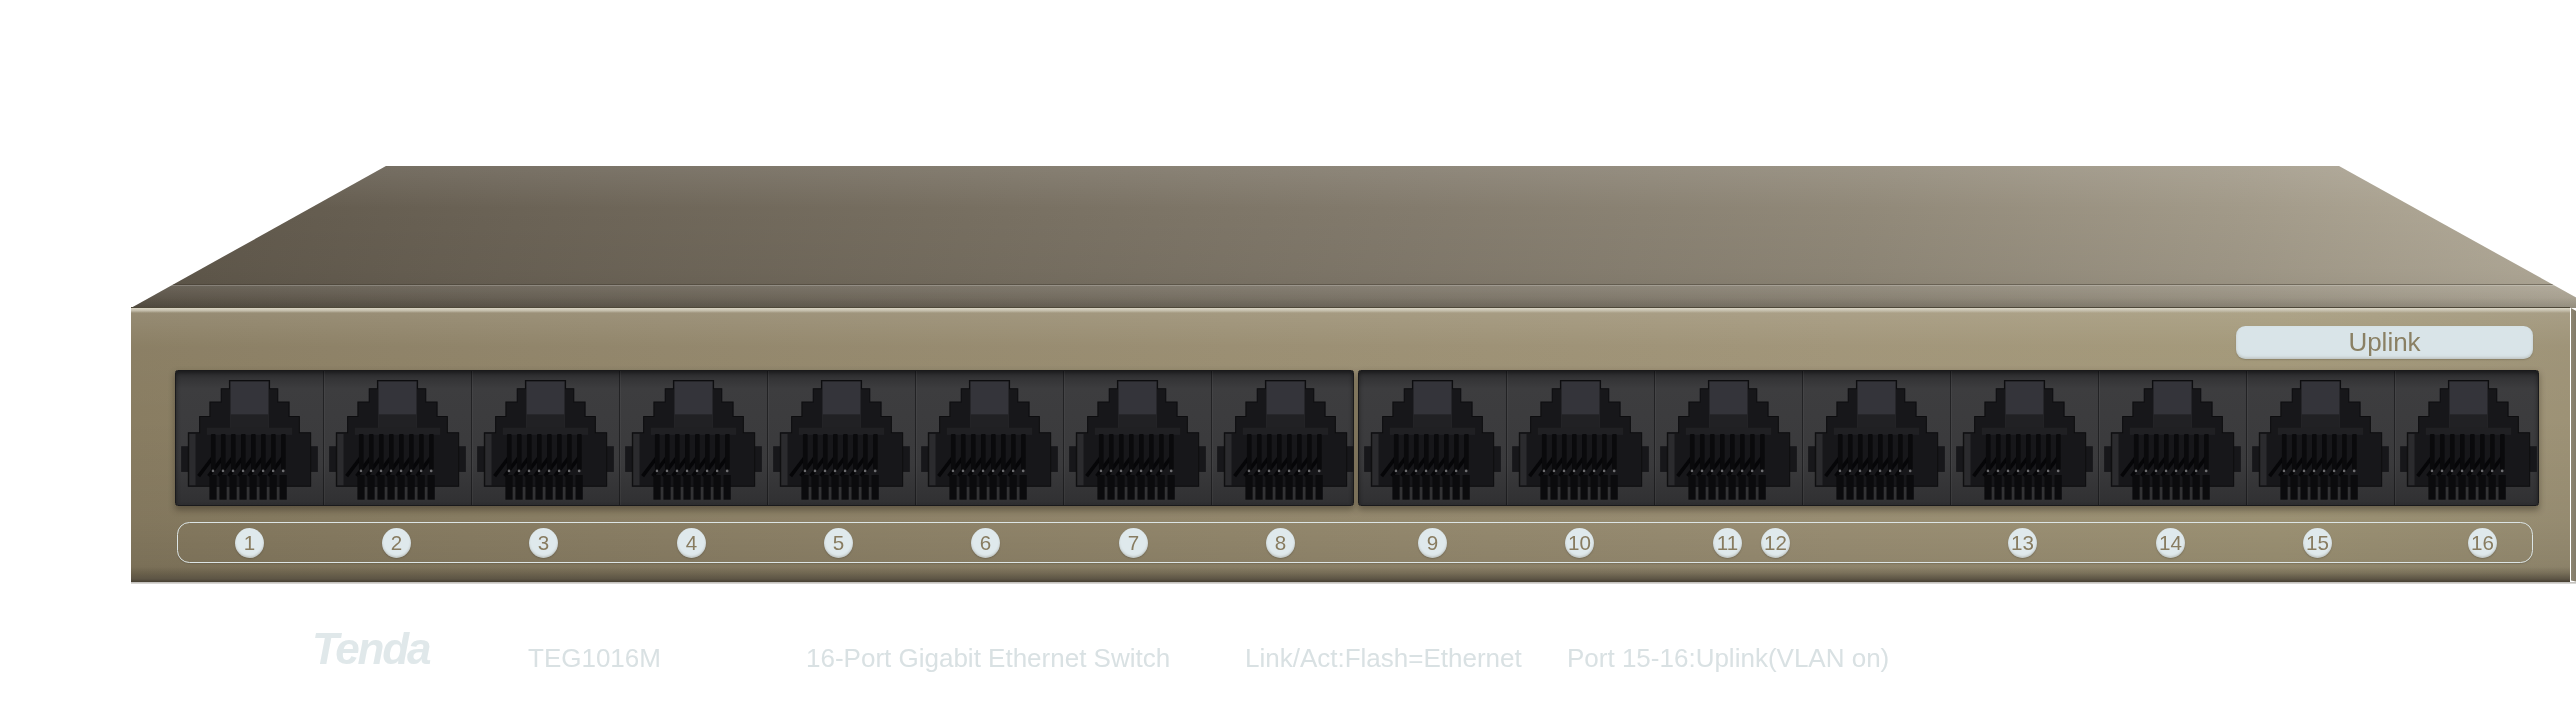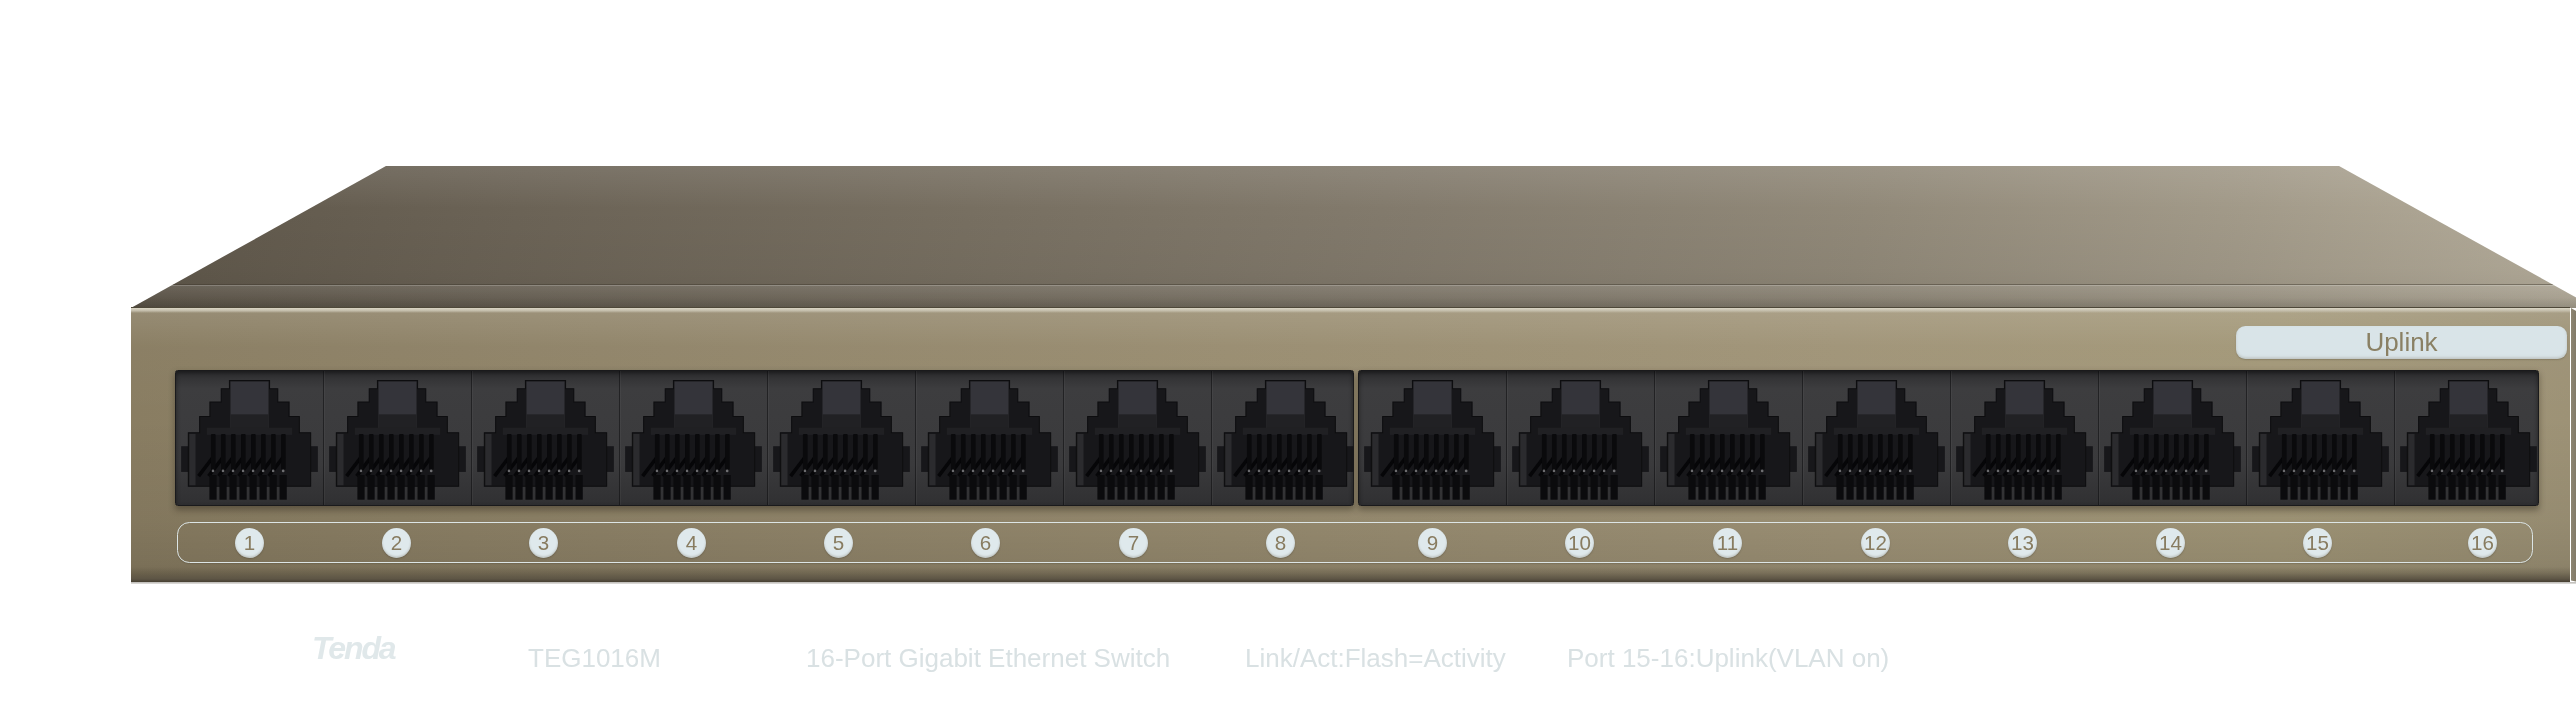--- a/index.html
+++ b/index.html
@@ -31,28 +31,28 @@
     background:linear-gradient(to bottom,rgba(255,255,255,0.12) 0,rgba(255,255,255,0.02) 14%,rgba(0,0,0,0) 40%,rgba(0,0,0,0.05) 78%,rgba(0,0,0,0.10) 93%,rgba(0,0,0,0.16) 100%);}
   .front-highlight{position:absolute;left:0;top:0;width:100%;height:4.6px;
     background:linear-gradient(to bottom,#d6d0bd,#bcb5a0 55%,rgba(188,181,160,0));}
   .front-topline{position:absolute;left:0;top:-1.5px;width:100%;height:1.5px;background:#4e4839;}
   .bottom-bevel{position:absolute;left:0;bottom:0;width:100%;height:15.5px;
     background:linear-gradient(to bottom,rgba(70,63,48,0) 0%,rgba(70,63,48,0.25) 40%,#5d5545 80%,#453f31 100%);}
   .ground-line{position:absolute;left:131px;top:582px;width:2465px;height:2.1px;
     background:linear-gradient(to bottom,#b9b7b2,#e3e2df);}
 
   
-  .brand-logo{position:absolute;left:181px;top:319px;font-size:32px;line-height:43px;
+  .brand-logo{position:absolute;left:181px;top:319px;font-size:44px;line-height:43px;
     font-weight:bold;font-style:italic;color:#e0e8ea;letter-spacing:-2.1px;}
   .front-label{position:absolute;top:337px;font-size:26px;line-height:26px;color:#d9e1e3;white-space:nowrap;text-align:right;}
   .model-label{left:397px;}
   .title-label{left:675px;}
   .led-label{left:1114px;}
   .uplink-note-label{left:1436px;}
-  .uplink-badge{position:absolute;left:2105px;top:18px;width:331px;height:33px;border-radius:9.3px;
+  .uplink-badge{position:absolute;left:2105px;top:18px;width:297px;height:33px;border-radius:9.3px;
     background:#d9e4e8;display:flex;align-items:center;justify-content:center;
     box-shadow:inset 0 -1.5px 2.6px rgba(120,110,88,0.28), 0 1px 1.5px rgba(60,54,40,0.25);}
   .uplink-badge span{font-size:26px;color:#8a8064;}
 
   
   .port-panel{position:absolute;top:62px;height:136px;border:1px solid #1a1a1c;border-radius:2.6px;
     background:linear-gradient(to bottom,#2d2d2f 0px,#3d3d3f 17.5px,#3a3a3c 70%,#303032 100%);
     box-shadow:0 3.6px 6.2px rgba(44,38,26,0.45), inset 0 2.1px 4.1px rgba(0,0,0,0.45);
     display:flex;box-sizing:border-box;}
   .panel-left{left:44px;width:1179px;}
@@ -83,21 +83,21 @@
   <div class="side-face"></div>
 
   <div class="front-face">
     <div class="front-topline"></div>
     <div class="front-highlight"></div>
     <div class="vshade"></div>
 
     <div class="brand-logo">Tenda</div>
     <div class="front-label model-label">TEG1016M</div>
     <div class="front-label title-label">16-Port Gigabit Ethernet Switch</div>
-    <div class="front-label led-label">Link/Act:Flash=Activity</div>
+    <div class="front-label led-label">Link/Act:Flash=Ethernet</div>
     <div class="front-label uplink-note-label">Port 15-16:Uplink(VLAN on)</div>
 
     <div class="uplink-badge">
       <span>Uplink</span>
     </div>
 
     <div class="port-panel panel-left" id="panel-left">
         <div class="port-cell">
           <svg width="147" height="136" viewBox="0 0 286 264" xmlns="http://www.w3.org/2000/svg">
     <rect x="10" y="148" width="14" height="50" fill="#17171a"></rect>
@@ -817,21 +817,21 @@
         </div>
         <div class="pill" style="left: 1240px;">
           <span>9</span>
         </div>
         <div class="pill" style="left: 1387px;">
           <span>10</span>
         </div>
         <div class="pill" style="left: 1535px;">
           <span>11</span>
         </div>
-        <div class="pill" style="left: 1683px;">
+        <div class="pill" style="left: 1583px;">
           <span>12</span>
         </div>
         <div class="pill" style="left: 1830px;">
           <span>13</span>
         </div>
         <div class="pill" style="left: 1978px;">
           <span>14</span>
         </div>
         <div class="pill" style="left: 2125px; align-items: center;">
           <span>15</span>

